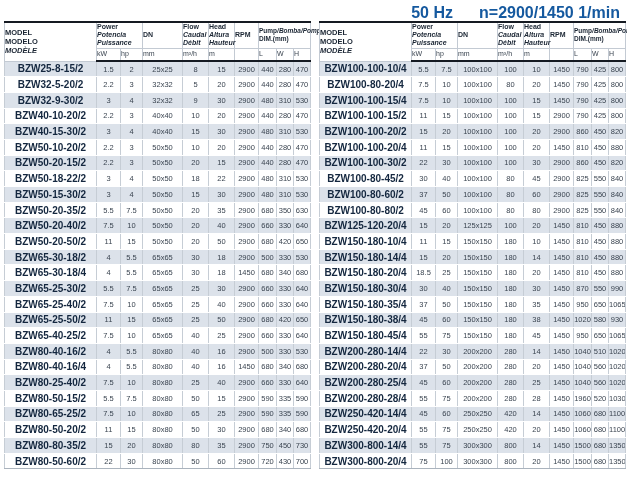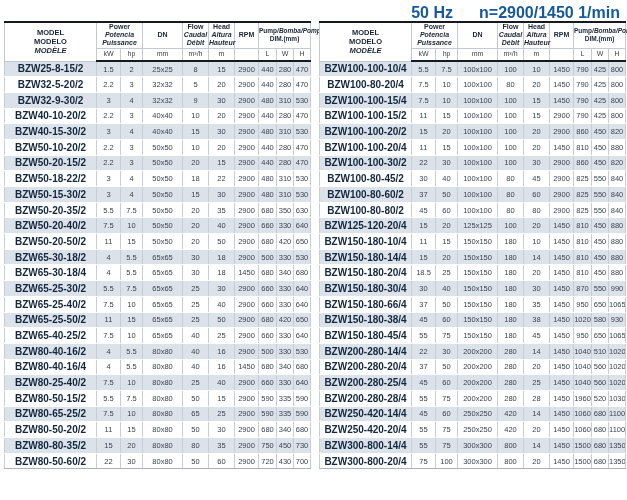--- a/index.html
+++ b/index.html
@@ -11,21 +11,21 @@
   .doc-title { font-size: 10px; font-weight: bold; color: #15599f; letter-spacing: 0.1px; white-space: nowrap; margin-top: 25px; }
   .doc-title .it { font-style: italic; }
   .freq-block { font-size: 16px; font-weight: bold; color: #15599f; white-space: nowrap; padding-right: 2px; }
   .freq-block .gap { display: inline-block; width: 26px; }
 
   .tables { display: flex; gap: 8px; }
   table { border-collapse: collapse; table-layout: fixed; width: 306px; }
 
   
   thead th { background: #ffffff; font-size: 7px; color: #1a2533; font-weight: bold;
-             text-align: center; vertical-align: middle; line-height: 8px;
+             text-align: left; vertical-align: middle; line-height: 8px;
              border-left: 1px solid #c3cad3; border-right: 1px solid #c3cad3; }
   thead tr.group th { height: 26px; border-top: 2.5px solid #151a22; border-bottom: 1px solid #c3cad3; }
   thead tr.units th { height: 13px; font-weight: normal; color: #3a4450;
                       border-bottom: 2.5px solid #151a22; }
   thead th.model-head { font-size: 7.5px; line-height: 9px; }
   .lang-it { font-style: italic; display: block; }
   .lang-en { display: block; }
   .dim-line { display: block; font-size: 6.5px; }
 
   
@@ -646,21 +646,21 @@
           <td>40</td>
           <td>150x150</td>
           <td>180</td>
           <td>30</td>
           <td>1450</td>
           <td>870</td>
           <td>550</td>
           <td>990</td>
         </tr>
         <tr>
-          <td class="model">BZW150-180-66/4</td>
+          <td class="model">BZW150-180-35/4</td>
           <td>37</td>
           <td>50</td>
           <td>150x150</td>
           <td>180</td>
           <td>35</td>
           <td>1450</td>
           <td>950</td>
           <td>650</td>
           <td>1065</td>
         </tr>

